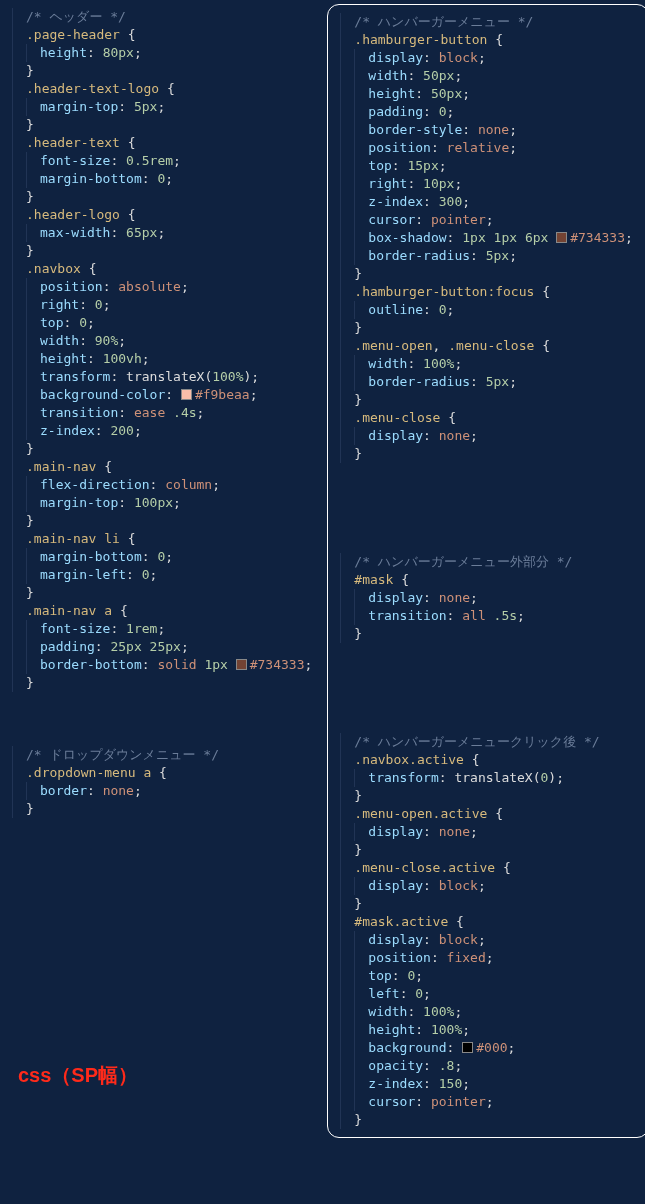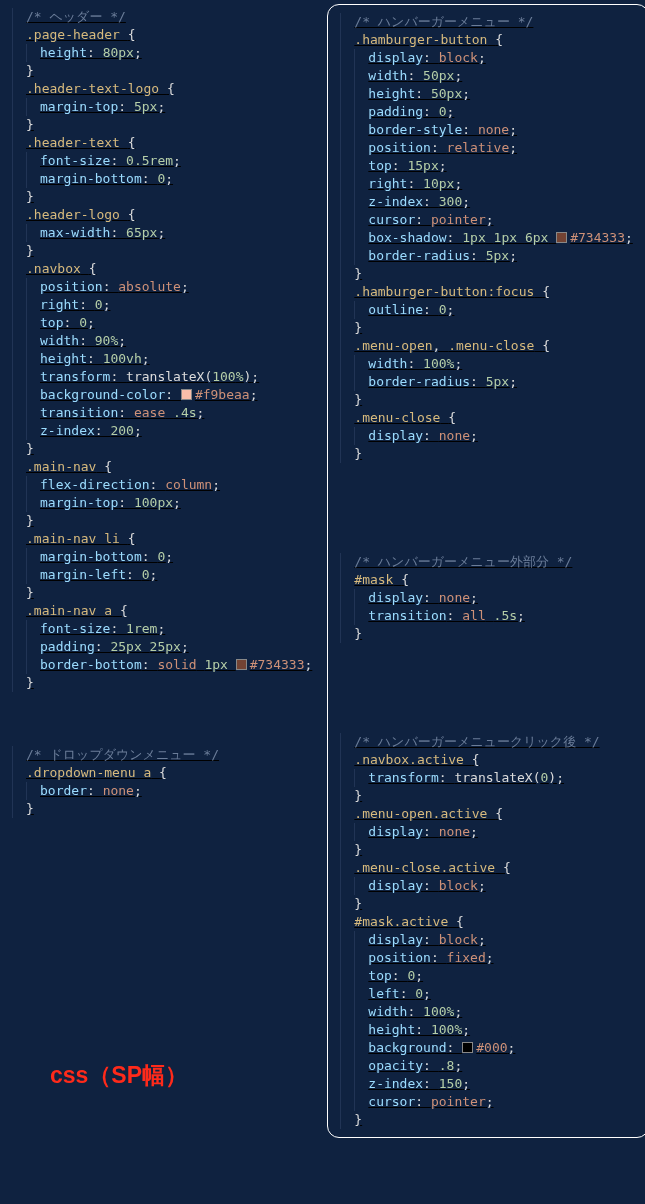--- a/index.html
+++ b/index.html
@@ -6,21 +6,21 @@
   body {
     background:#0f2240;
     font-family:Consolas,'Courier New',monospace;
     font-size:13px;
     line-height:18px;
     width:645px;
     height:1204px;
     overflow:hidden;
   }
   .wrap { display:flex; width:100%; }
-  .col { padding:8px 15px 8px 12px; position:relative;text-decoration:underline; }
+  .col { padding:8px 15px 8px 12px; position:relative; }
   .col-left { width:334px; }
   .col-right {
     flex:1;
     border:1px solid #ffffff;
     border-radius:12px;
     margin:4px 6px 4px 0;
   }
   .ind { display:inline-block; width:14px; border-left:1px solid rgba(100,120,160,0.22); white-space:pre; }
   pre { margin:0; }
   .comment { color:#6b7d99; }
@@ -37,22 +37,21 @@
   .kw { color:#ce9178; }
   .semi { color:#dcdcdc; }
   .sw { display:inline-block; width:11px; height:11px; border:1px solid #888; vertical-align:-1px; margin-right:3px; }
   .caption {
     position:absolute;
     left:18px;
     top:1066px;
     color:#ff2a1a;
     font-family:"Yu Gothic","Hiragino Sans",Arial,sans-serif;
     font-weight:700;
-    font-size:23px;
-    margin-left:32px;
+    font-size:20px;
   }
 </style>
 </head>
 <body>
 
 <div class="wrap">
   <div class="col col-left">
     <pre id="left-code"><span class="ind">  </span><span class="comment">/* ヘッダー */</span>
 <span class="ind">  </span><span class="sel">.page-header</span> <span class="brace">{</span>
 <span class="ind">  </span><span class="ind">  </span><span class="prop">height</span><span class="colon">: </span><span class="num">80</span><span class="unit">px</span><span class="semi">;</span>

